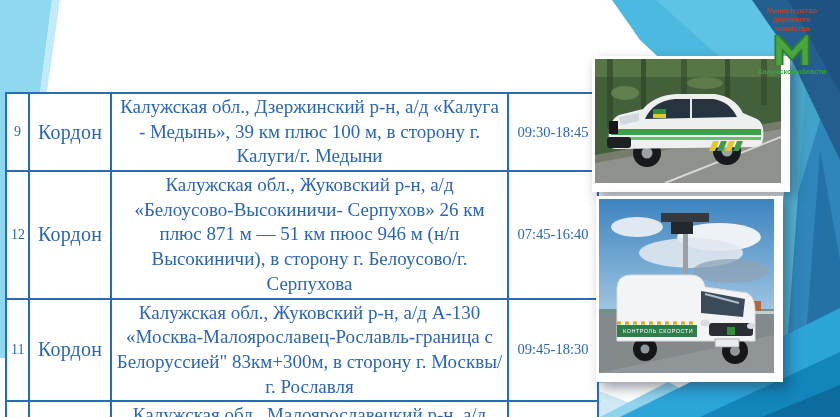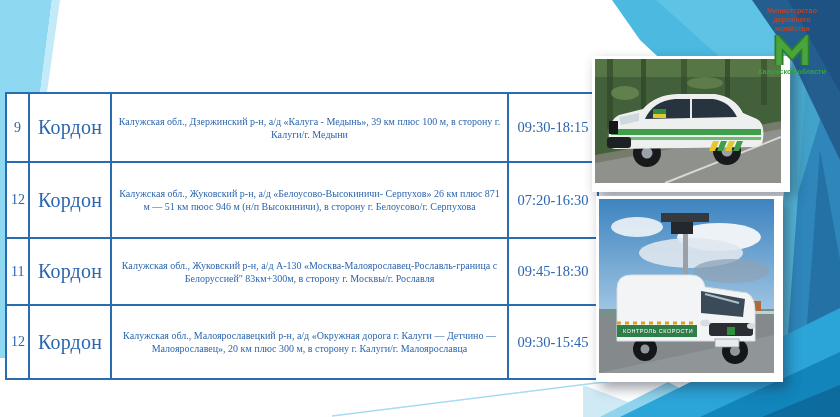--- a/index.html
+++ b/index.html
@@ -7,21 +7,21 @@
          font-family:"Liberation Serif",serif;}
   .bg{position:absolute;left:0;top:0;width:840px;height:417px;z-index:0;}
 
   
   table.schedule{position:absolute;left:5px;top:92px;z-index:2;border-collapse:collapse;
                  table-layout:fixed;width:592px;background:#fff;}
   table.schedule td{border:2px solid #2a6cb0;vertical-align:middle;text-align:center;
                     color:#2b66b0;padding:1px 4px;}
   td.c-num{font-size:14px;}
   td.c-type{font-size:20px;letter-spacing:.2px;}
-  td.c-loc{font-size:10px;line-height:1.3;padding:2px 9px;margin-left:48px;}
+  td.c-loc{font-size:19px;line-height:1.3;padding:2px 9px;margin-left:48px;}
   td.c-time{font-size:14.5px;white-space:nowrap;}
   tr.h0{height:69px;} tr.h1{height:76px;} tr.h2{height:67px;} tr.h3{height:74px;}
 
   
   .photo{position:absolute;margin:0;padding:0;background:#fff;border:3px solid #ffffff;
          box-shadow:5px 6px 12px rgba(30,40,60,.45);z-index:3;overflow:hidden;}
   .photo-car{left:592px;top:56px;width:192px;height:130px;}
   .photo-van{left:596px;top:196px;width:181px;height:180px;}
   .photo svg{display:block;}
 
@@ -67,27 +67,27 @@
         <col style="width:23px">
         <col style="width:82px">
         <col style="width:397px">
         <col style="width:90px">
       </colgroup>
     <tbody>
       <tr class="h0">
         <td class="c-num">9</td>
         <td class="c-type">Кордон</td>
         <td class="c-loc">Калужская обл., Дзержинский р-н, а/д «Калуга - Медынь», 39 км плюс 100 м, в сторону г. Калуги/г. Медыни</td>
-        <td class="c-time">09:30-18:15</td>
+        <td class="c-time">09:30-18:45</td>
       </tr>
       <tr class="h1">
         <td class="c-num">12</td>
         <td class="c-type">Кордон</td>
         <td class="c-loc">Калужская обл., Жуковский р-н, а/д «Белоусово-Высокиничи- Серпухов» 26 км плюс 871 м — 51 км пюос 946 м (н/п Высокиничи), в сторону г. Белоусово/г. Серпухова</td>
-        <td class="c-time">07:20-16:30</td>
+        <td class="c-time">07:45-16:40</td>
       </tr>
       <tr class="h2">
         <td class="c-num">11</td>
         <td class="c-type">Кордон</td>
         <td class="c-loc">Калужская обл., Жуковский р-н, а/д А-130 «Москва-Малоярославец-Рославль-граница с Белоруссией" 83км+300м, в сторону г. Москвы/г. Рославля</td>
         <td class="c-time">09:45-18:30</td>
       </tr>
       <tr class="h3">
         <td class="c-num">12</td>
         <td class="c-type">Кордон</td>

